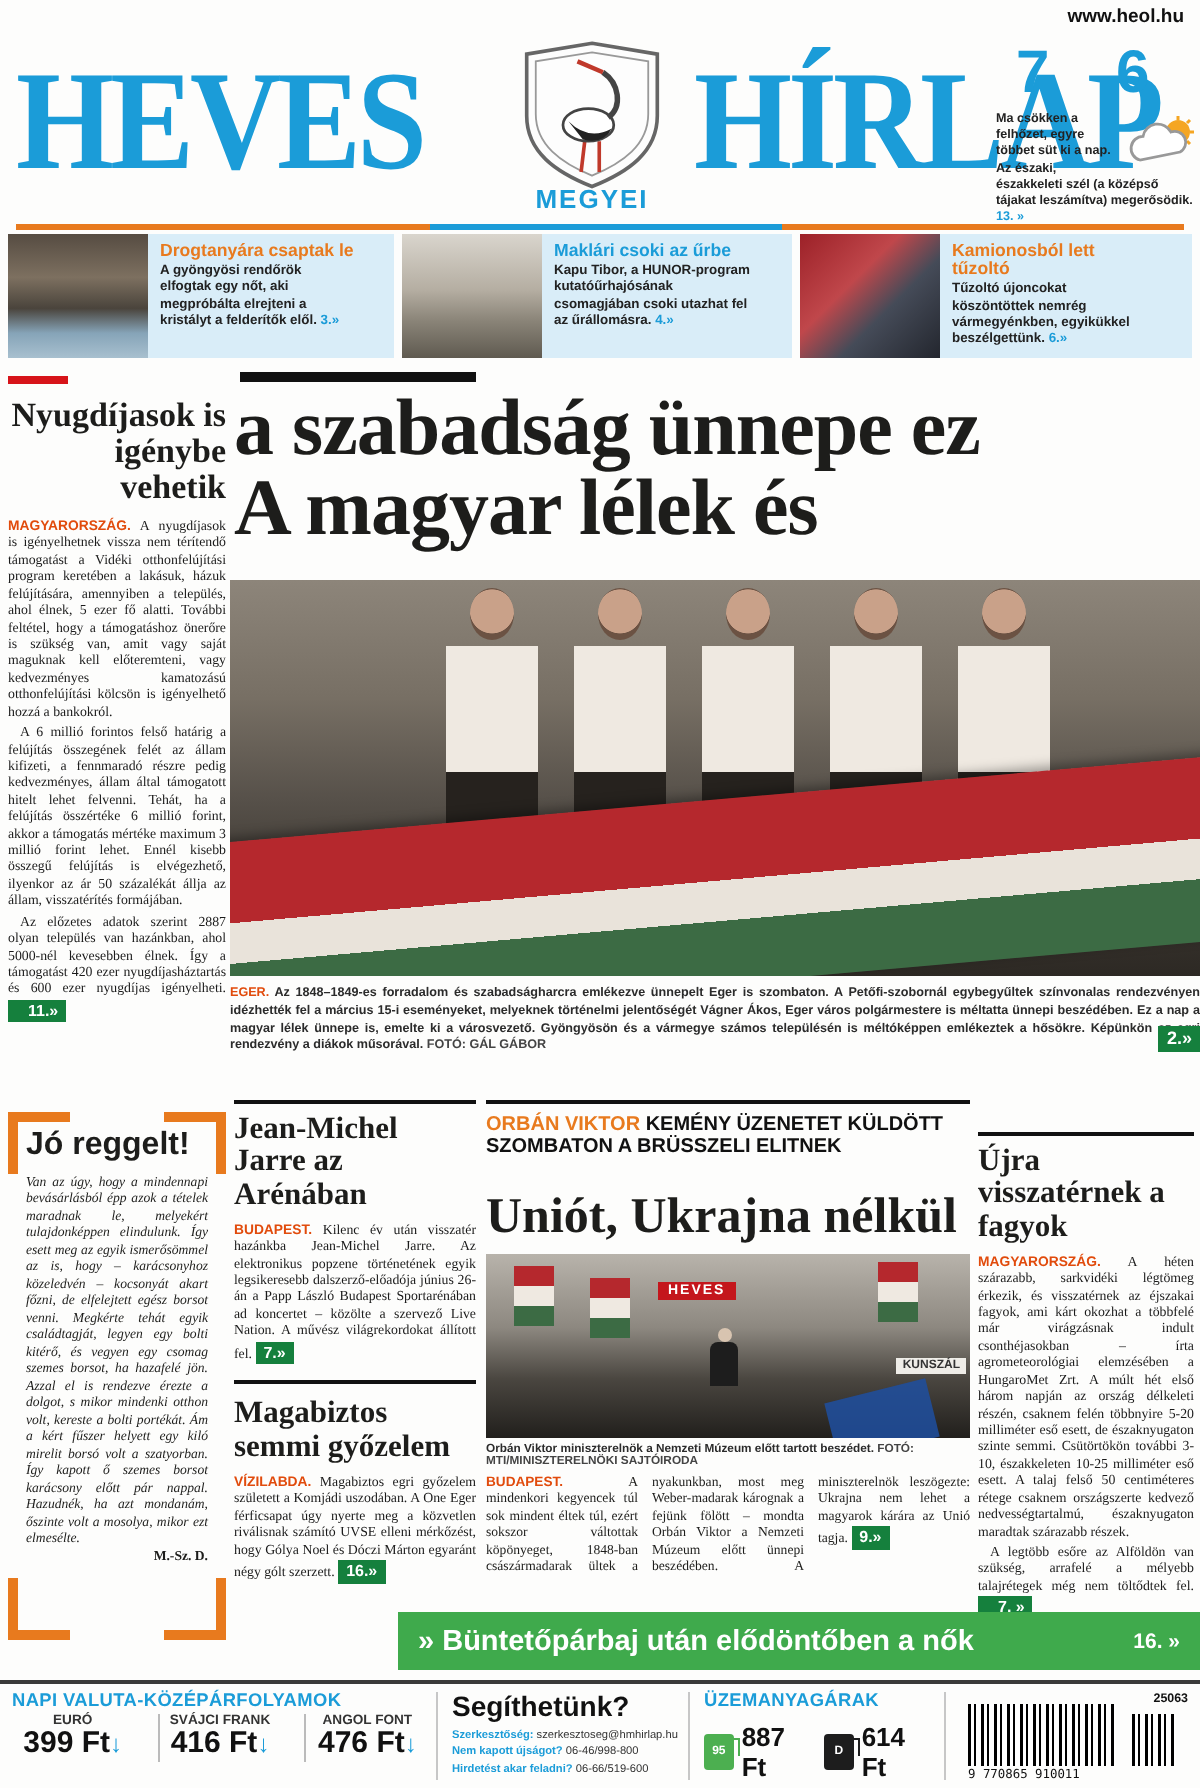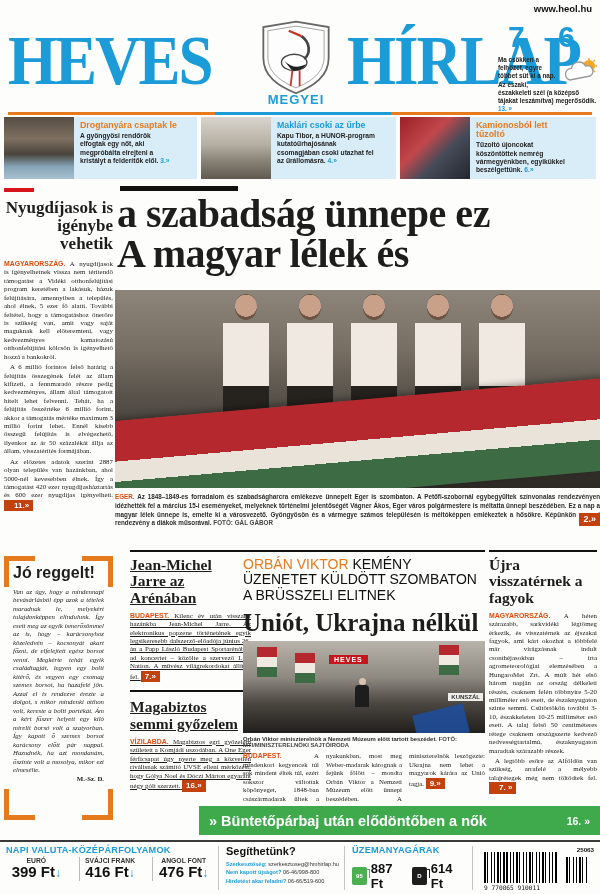--- a/index.html
+++ b/index.html
@@ -33,21 +33,21 @@
   .tphoto{width:70px;height:62px;flex:none;}
   .tp1{background:linear-gradient(180deg,#564c42 0%,#7d7060 35%,#4a443c 60%,#86a4b8 80%,#a8c0cf 100%);}
   .tp2{background:linear-gradient(180deg,#d9d5cd 0%,#b5aea2 45%,#8a8478 70%,#5f5a50 100%);}
   .tp3{background:linear-gradient(135deg,#9c2128 0%,#c0474b 38%,#454b58 62%,#23262e 100%);}
   .tbody{padding:4px 20px 0 6px;}
   .ttitle{font-size:8.8px;font-weight:bold;line-height:1.05;margin-bottom:2px;}
   .ttitle.orange{color:#e87a1e;} .ttitle.blue{color:#1b9cd8;}
   .ttext{font-size:6.7px;line-height:1.22;color:#222;font-weight:bold;}
   
   .kicker{font-weight:bold;color:#e14b0c;font-family:"Liberation Sans",sans-serif;}
-  .pgbox{display:inline-block;background:#c2410c;color:#fff;font-weight:bold;
+  .pgbox{display:inline-block;background:#15803d;color:#fff;font-weight:bold;
          font-size:8px;padding:1px 4px;line-height:1.2;font-family:"Liberation Sans",sans-serif;}
   .serifhead{font-family:"Liberation Serif",serif;font-weight:bold;color:#1d1d1b;}
   .bodytext{font-family:"Liberation Serif",serif;font-size:6.9px;line-height:1.22;
             text-align:justify;color:#1a1a1a;}
   .bodytext p{margin:0 0 2px 0;text-indent:6px;}
   .bodytext p.first{text-indent:0;}
   
   .leftcol{position:absolute;left:4px;top:188px;width:109px;height:354px;overflow:hidden;}
   .redbar{width:30px;height:4px;background:#d7141a;margin-bottom:7px;}
   .leftcol h1{font-size:17px;line-height:1.06;margin:0 0 7px 0;text-align:right;}
@@ -62,40 +62,40 @@
           background:radial-gradient(circle at 50% 45%,#c9a189 60%,#6b5243 62%);}
   .flagband{position:absolute;left:-12px;right:-12px;bottom:-4px;height:92px;transform:rotate(-5deg);
             background:linear-gradient(180deg,#b5282d 0 44%,#e9e3da 44% 66%,#3c6b44 66% 100%);
             box-shadow:0 -2px 6px rgba(0,0,0,.35);}
   .maincap{position:absolute;left:115px;top:493px;width:485px;font-size:6.3px;line-height:1.4;
            font-weight:bold;color:#2b2b2b;text-align:justify;}
   .cap-credit{text-transform:uppercase;color:#444;}
   .mainpg{position:absolute;right:0px;top:20px;font-size:9px;padding:1px 4px;}
   
   .colbar{height:2px;background:#111;margin-bottom:5px;}
-  .colB{position:absolute;left:130px;top:550px;width:121px;height:278px;overflow:hidden;text-decoration:underline;}
+  .colB{position:absolute;left:117px;top:550px;width:121px;height:278px;overflow:hidden;}
   .colB h2,.colD h2{font-size:15.5px;line-height:1.05;margin:0 0 6px 0;}
   .coldiv{height:2px;background:#111;margin:8px 0 7px 0;}
   .colC{position:absolute;left:243px;top:550px;width:242px;height:252px;overflow:hidden;}
-  .ckick{font-size:14px;font-weight:normal;color:#111;line-height:1.1;margin-bottom:7px;}
+  .ckick{font-size:10px;font-weight:bold;color:#111;line-height:1.1;margin-bottom:17px;}
   .ckick .kname{color:#e87a1e;}
   .colC h2{font-size:25px;line-height:1.0;margin:0 0 6px 0;}
   .cphoto{position:relative;width:242px;height:92px;overflow:hidden;
           background:linear-gradient(180deg,#b8b3ab 0%,#8d8880 40%,#4a4640 68%,#211f1c 100%);}
   .hflag{position:absolute;width:20px;height:30px;background:linear-gradient(180deg,#b5282d 0 34%,#efe9e1 34% 67%,#3c6b44 67% 100%);}
   .sign-red{position:absolute;background:#c4161c;color:#fff;font-weight:bold;font-size:7px;
             padding:1px 5px;letter-spacing:1px;}
   .sign-white{position:absolute;background:#efede8;color:#333;font-weight:bold;font-size:6px;padding:1px 3px;}
   .podium{position:absolute;left:112px;top:44px;width:14px;height:22px;background:#1d1d1d;border-radius:4px 4px 0 0;}
   .podium::before{content:"";position:absolute;left:4px;top:-7px;width:7px;height:7px;border-radius:50%;background:#d8c4b0;}
   .blueflag{position:absolute;right:18px;bottom:-6px;width:52px;height:30px;background:#1e4fa0;transform:rotate(-14deg);opacity:.85;}
   .ccap{font-size:5.9px;font-weight:bold;color:#2b2b2b;margin:3px 0 4px 0;}
   .cbody{column-count:3;column-gap:7px;font-family:"Liberation Serif",serif;font-size:6.8px;
          line-height:1.25;text-align:justify;}
-  .colD{position:absolute;left:489px;top:550px;width:108px;height:252px;overflow:hidden;}
+  .colD{position:absolute;left:489px;top:566px;width:108px;height:252px;overflow:hidden;}
   
   .greet{position:absolute;left:4px;top:556px;width:109px;height:264px;padding:0;box-sizing:border-box;}
   .corner{position:absolute;width:26px;height:26px;}
   .corner.tl{left:0;top:0;border-left:5px solid #e87a1e;border-top:5px solid #e87a1e;}
   .corner.tr{right:0;top:0;border-right:5px solid #e87a1e;border-top:5px solid #e87a1e;}
   .corner.bl{left:0;bottom:0;border-left:5px solid #e87a1e;border-bottom:5px solid #e87a1e;}
   .corner.br{right:0;bottom:0;border-right:5px solid #e87a1e;border-bottom:5px solid #e87a1e;}
   .greet-inner{padding:8px 9px 0 9px;}
   .greet h2{font-size:16px;margin:0 0 6px 0;font-weight:bold;font-family:"Liberation Sans",sans-serif;}
   .greet-body{font-family:"Liberation Serif",serif;font-style:italic;font-size:6.8px;line-height:1.25;text-align:justify;}
@@ -112,21 +112,21 @@
   .fx1{left:218px;} .fx2{left:344px;} .fx3{left:472px;}
   .currency{left:6px;width:208px;}
   .ftitle-blue{font-size:9.2px;font-weight:bold;color:#1b9cd8;letter-spacing:.2px;}
   .currow{display:flex;margin-top:2px;gap:12px;}
   .curcell{flex:1;text-align:center;}
   .curcell+.curcell{border-left:1px solid #bbb;}
   .curname{font-size:6.8px;font-weight:bold;color:#333;}
   .curval{font-size:15px;font-weight:bold;color:#111;line-height:1.1;}
   .arrow{color:#1b9cd8;font-size:12px;font-weight:bold;}
   .help{left:226px;width:114px;}
-  .htitle{font-size:11px;font-weight:bold;color:#111;margin-bottom:3px;}
+  .htitle{font-size:14px;font-weight:bold;color:#111;margin-bottom:3px;}
   .hline{font-size:5.6px;line-height:1.5;color:#333;}
   .hlabel{color:#1b9cd8;font-weight:bold;}
   .fuel{left:352px;width:116px;}
   .fuelrow{display:flex;align-items:center;margin-top:6px;gap:4px;}
   .fuelval{font-size:13px;font-weight:bold;color:#111;}
   .pump{width:15px;height:18px;border-radius:2px;position:relative;color:#fff;font-size:6px;font-weight:bold;
         display:flex;align-items:center;justify-content:center;}
   .pump.green{background:#4caf50;} .pump.black{background:#1d1d1d;}
   .pump::after{content:"";position:absolute;right:-3px;top:2px;width:3px;height:8px;border:1.5px solid currentColor;border-left:none;border-bottom:none;}
   .pump.green::after{border-color:#4caf50;} .pump.black::after{border-color:#1d1d1d;}

